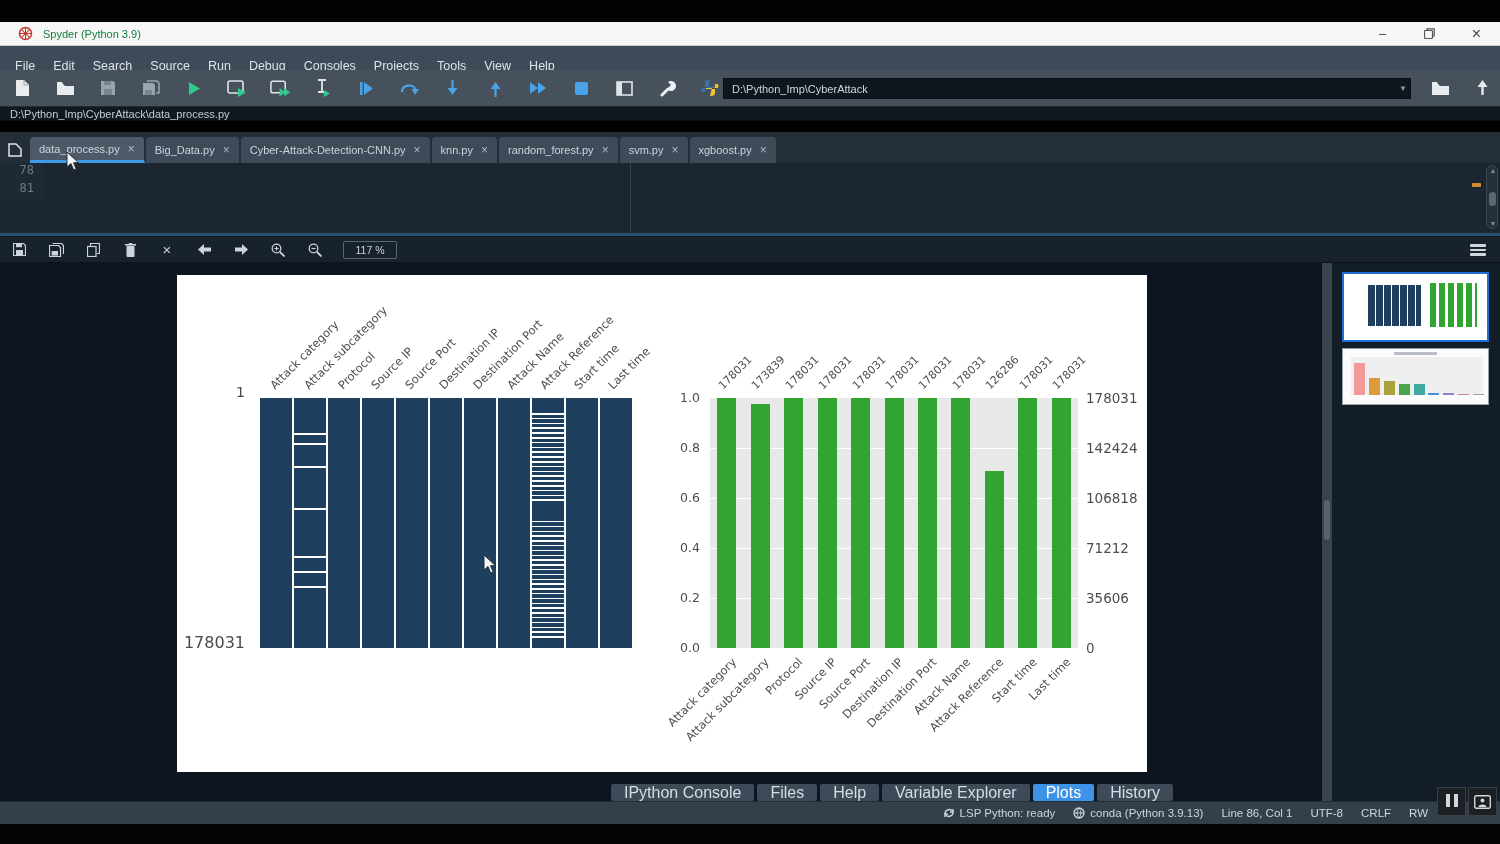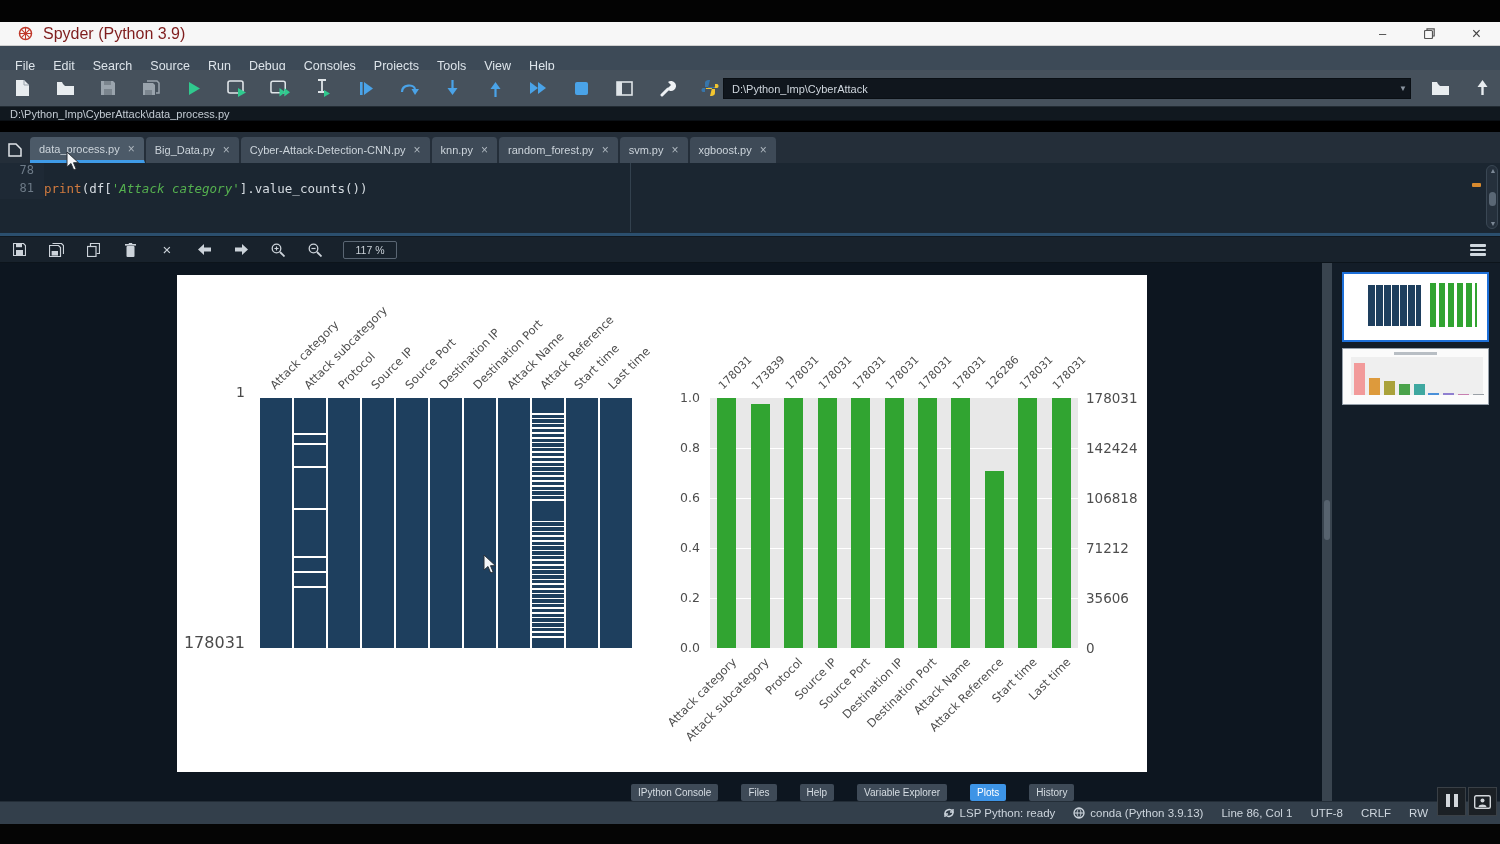--- a/index.html
+++ b/index.html
@@ -5,21 +5,21 @@
   * { margin:0; padding:0; box-sizing:border-box; }
   html,body { width:1500px; height:844px; overflow:hidden; background:#000;
     font-family:"Liberation Sans", sans-serif; }
   #stage { position:relative; width:1500px; height:844px; background:#000; }
 
   
   .top-black { position:absolute; left:0; top:0; width:1500px; height:22px; background:#030303; }
   .titlebar { position:absolute; left:0; top:22px; width:1500px; height:24px; background:#f7f7f7;
     display:flex; align-items:center; border-bottom:1px solid #d0d0d0;}
   .titlebar .app-icon { margin-left:18px; width:15px; height:15px; }
-  .titlebar .title { margin-left:10px; font-size:16px; color:#7f1d1d; }
+  .titlebar .title { margin-left:10px; font-size:11px; color:#15803d; }
   .win-controls { margin-left:auto; display:flex; height:100%; }
   .win-btn { width:47px; height:100%; display:flex; align-items:center; justify-content:center;
     color:#444; font-size:13px; }
   .menubar { position:absolute; left:0; top:46px; width:1500px; height:40px; background:#3d4a57;
     display:flex; align-items:center; padding-left:6px; border-bottom:1px solid #2b353f;}
   .menu-item { color:#dde4ea; font-size:12.5px; padding:3px 9px; }
   .menu-item u { text-decoration:underline; }
 
   
   .toolbar { position:absolute; left:0; top:70px; width:1500px; height:37px; background:#46515c;
@@ -118,22 +118,22 @@
   .t1-bars { position:absolute; left:60%; top:14%; width:33%; height:66%;
     background:repeating-linear-gradient(90deg, #31a431 0 6px, #ffffff 6px 9px); }
   .thumb2 { position:absolute; left:10px; top:85px; width:147px; height:57px; background:#fbfbfb;
     border:1px solid #96a0aa; }
   .t2-title { position:absolute; left:35%; top:3px; width:30%; height:3px; background:#b8bec4; }
   .t2-area { position:absolute; left:8px; right:5px; top:8px; bottom:9px; background:#efefef; }
   .t2-bar { position:absolute; bottom:0; width:11px; }
 
   
   .bottom-tabs { position:absolute; left:611px; top:784px; height:17px; display:flex; gap:3px; }
-  .btab { background:#3e4a57; color:#d6dde3; font-size:10px; padding:2px 7px; border-radius:2px;
-    display:flex; align-items:center;margin-left:20px; }
+  .btab { background:#3e4a57; color:#d6dde3; font-size:16px; padding:2px 13px; border-radius:2px;
+    display:flex; align-items:center; }
   .btab.active { background:#3d94e6; color:#ffffff; }
 
   
   .statusbar { position:absolute; left:0; top:801px; width:1500px; height:23px; background:#333f4b;
     display:flex; align-items:center; justify-content:flex-end; padding-right:72px; gap:18px;
     border-top:1px solid #232d37;}
   .status-item { color:#cdd5dd; font-size:11.5px; display:flex; align-items:center; gap:5px; }
   .bottom-black { position:absolute; left:0; top:824px; width:1500px; height:20px; background:#050505; }
 
   
@@ -350,21 +350,20 @@
   </div>
 
   <div class="editor">
     <div id="code-lines">
         <div class="code-row">
           <span class="gutter">78</span>
           <span class="codetext"></span>
         </div>
         <div class="code-row">
           <span class="gutter">81</span>
-          <span class="codetext"><span class="c-kw">print</span><span class="c-pl">(df[</span><span class="c-st">'Attack category'</span><span class="c-pl">].value_counts())</span></span>
         </div>
       </div>
     <div class="col-ruler"></div>
     <div class="warn-mark"></div>
     <div class="ed-scrollbar">
       <div class="ed-arrow" style="top:1px;">▲</div>
       <div class="ed-thumb"></div>
       <div class="ed-arrow" style="bottom:1px;">▼</div>
     </div>
   </div>

